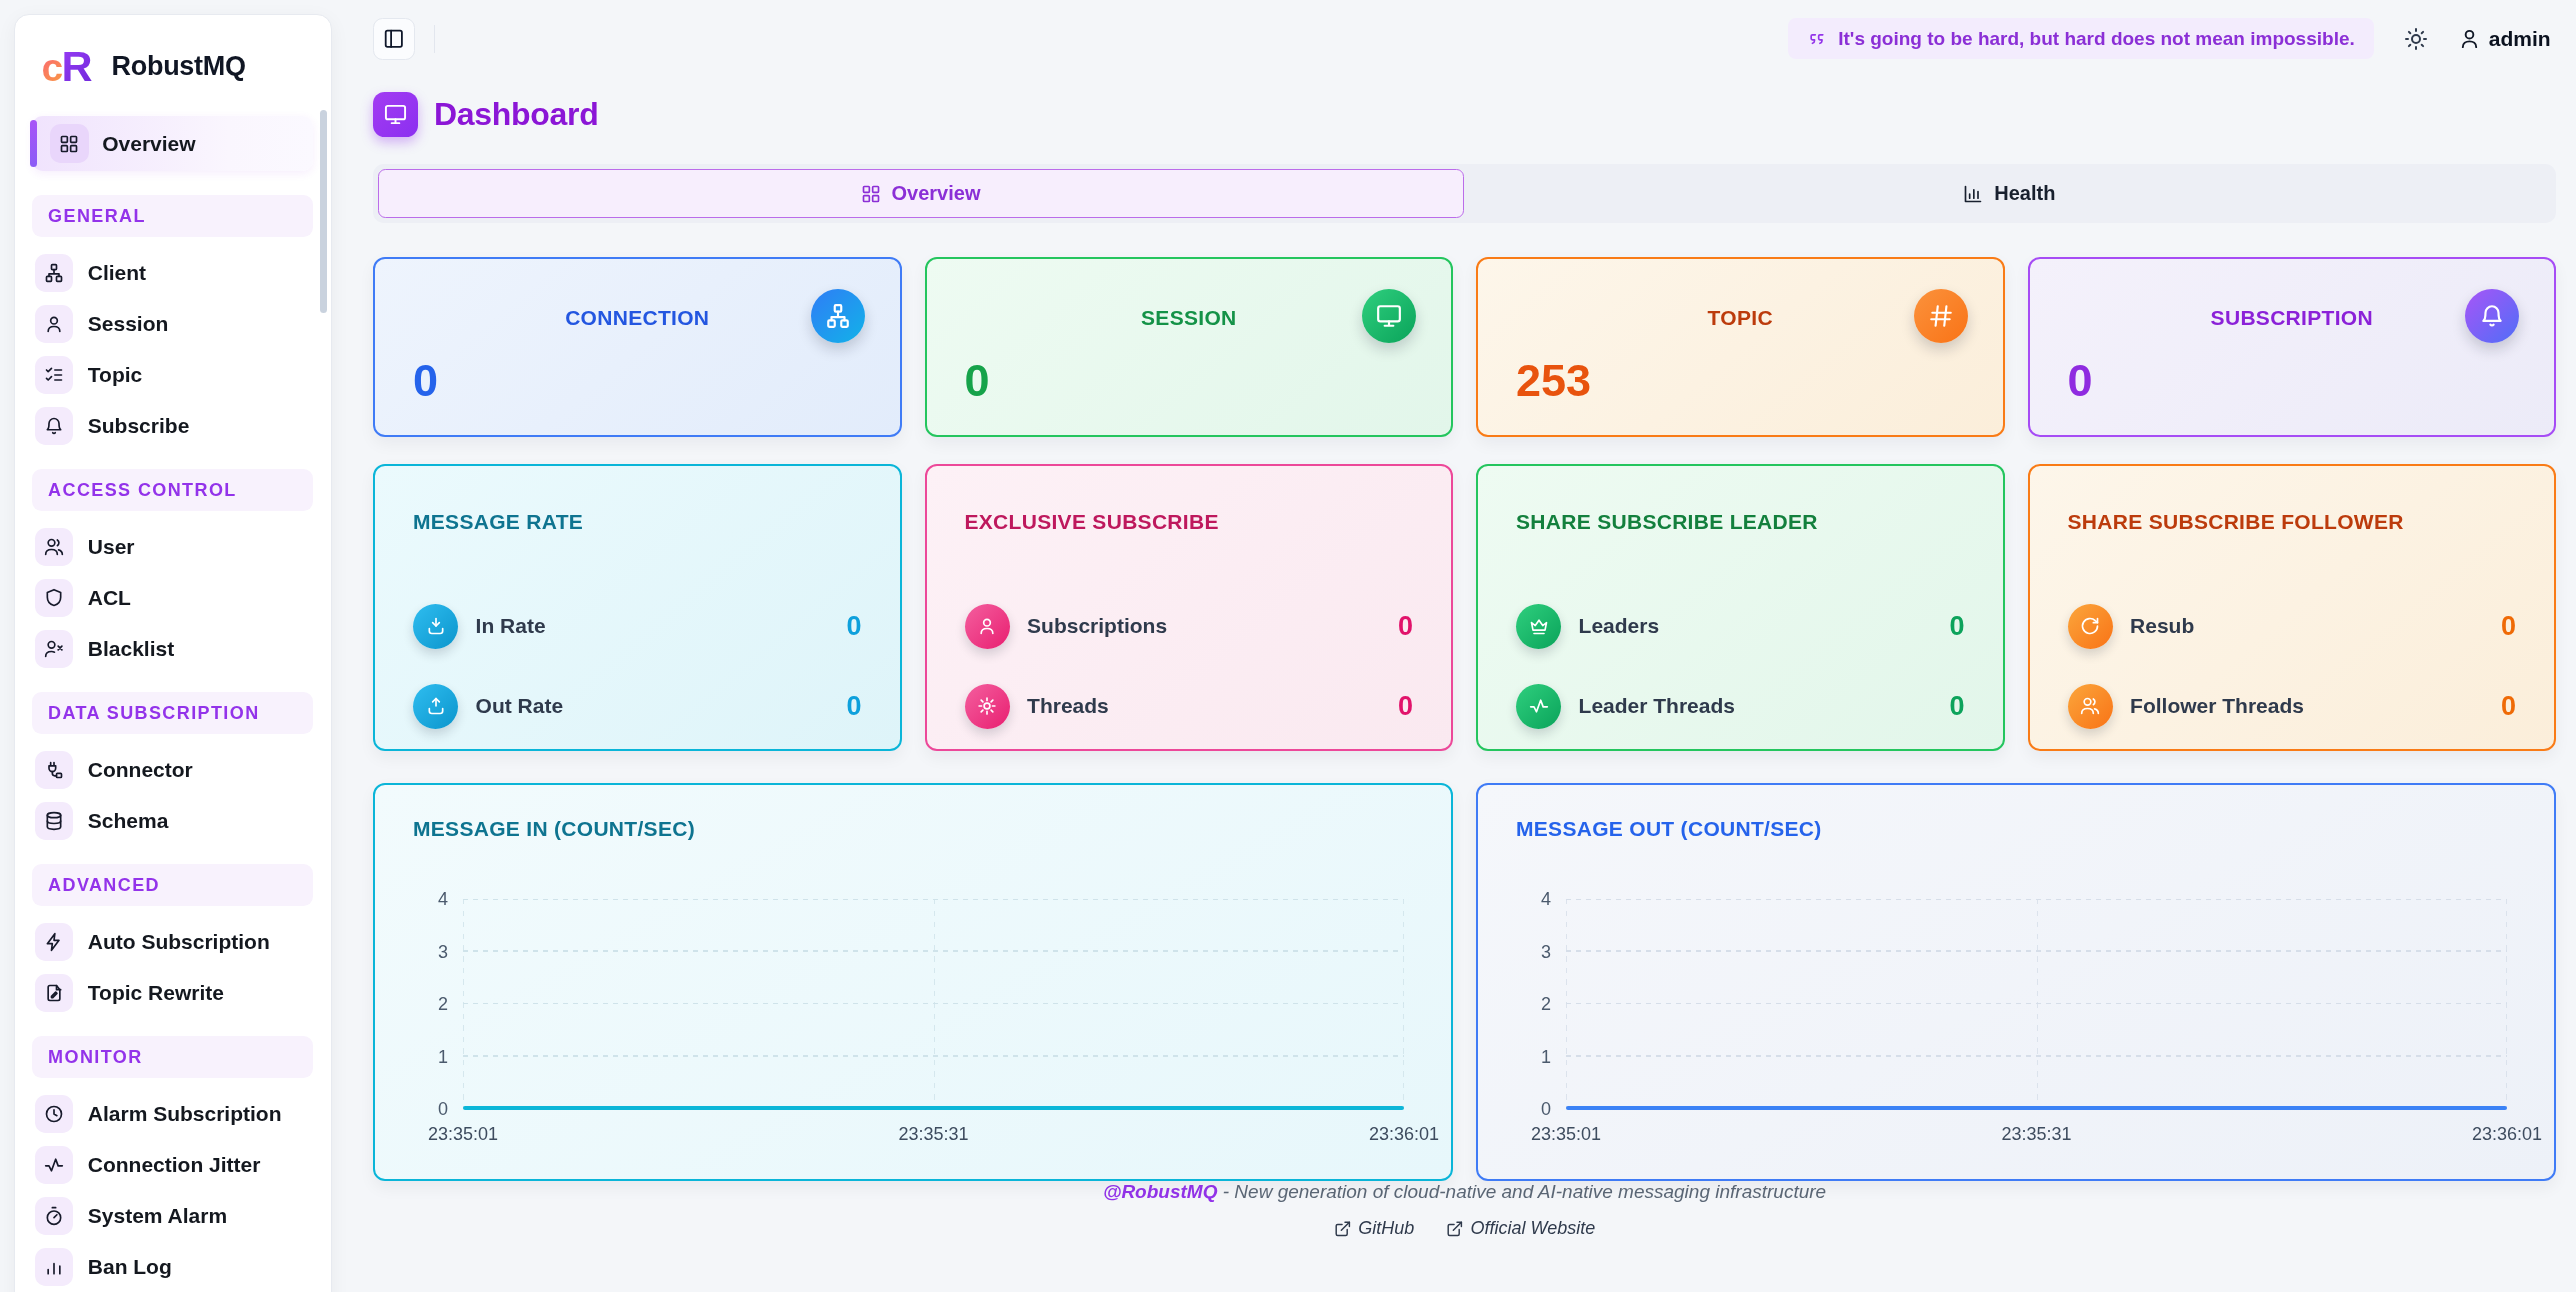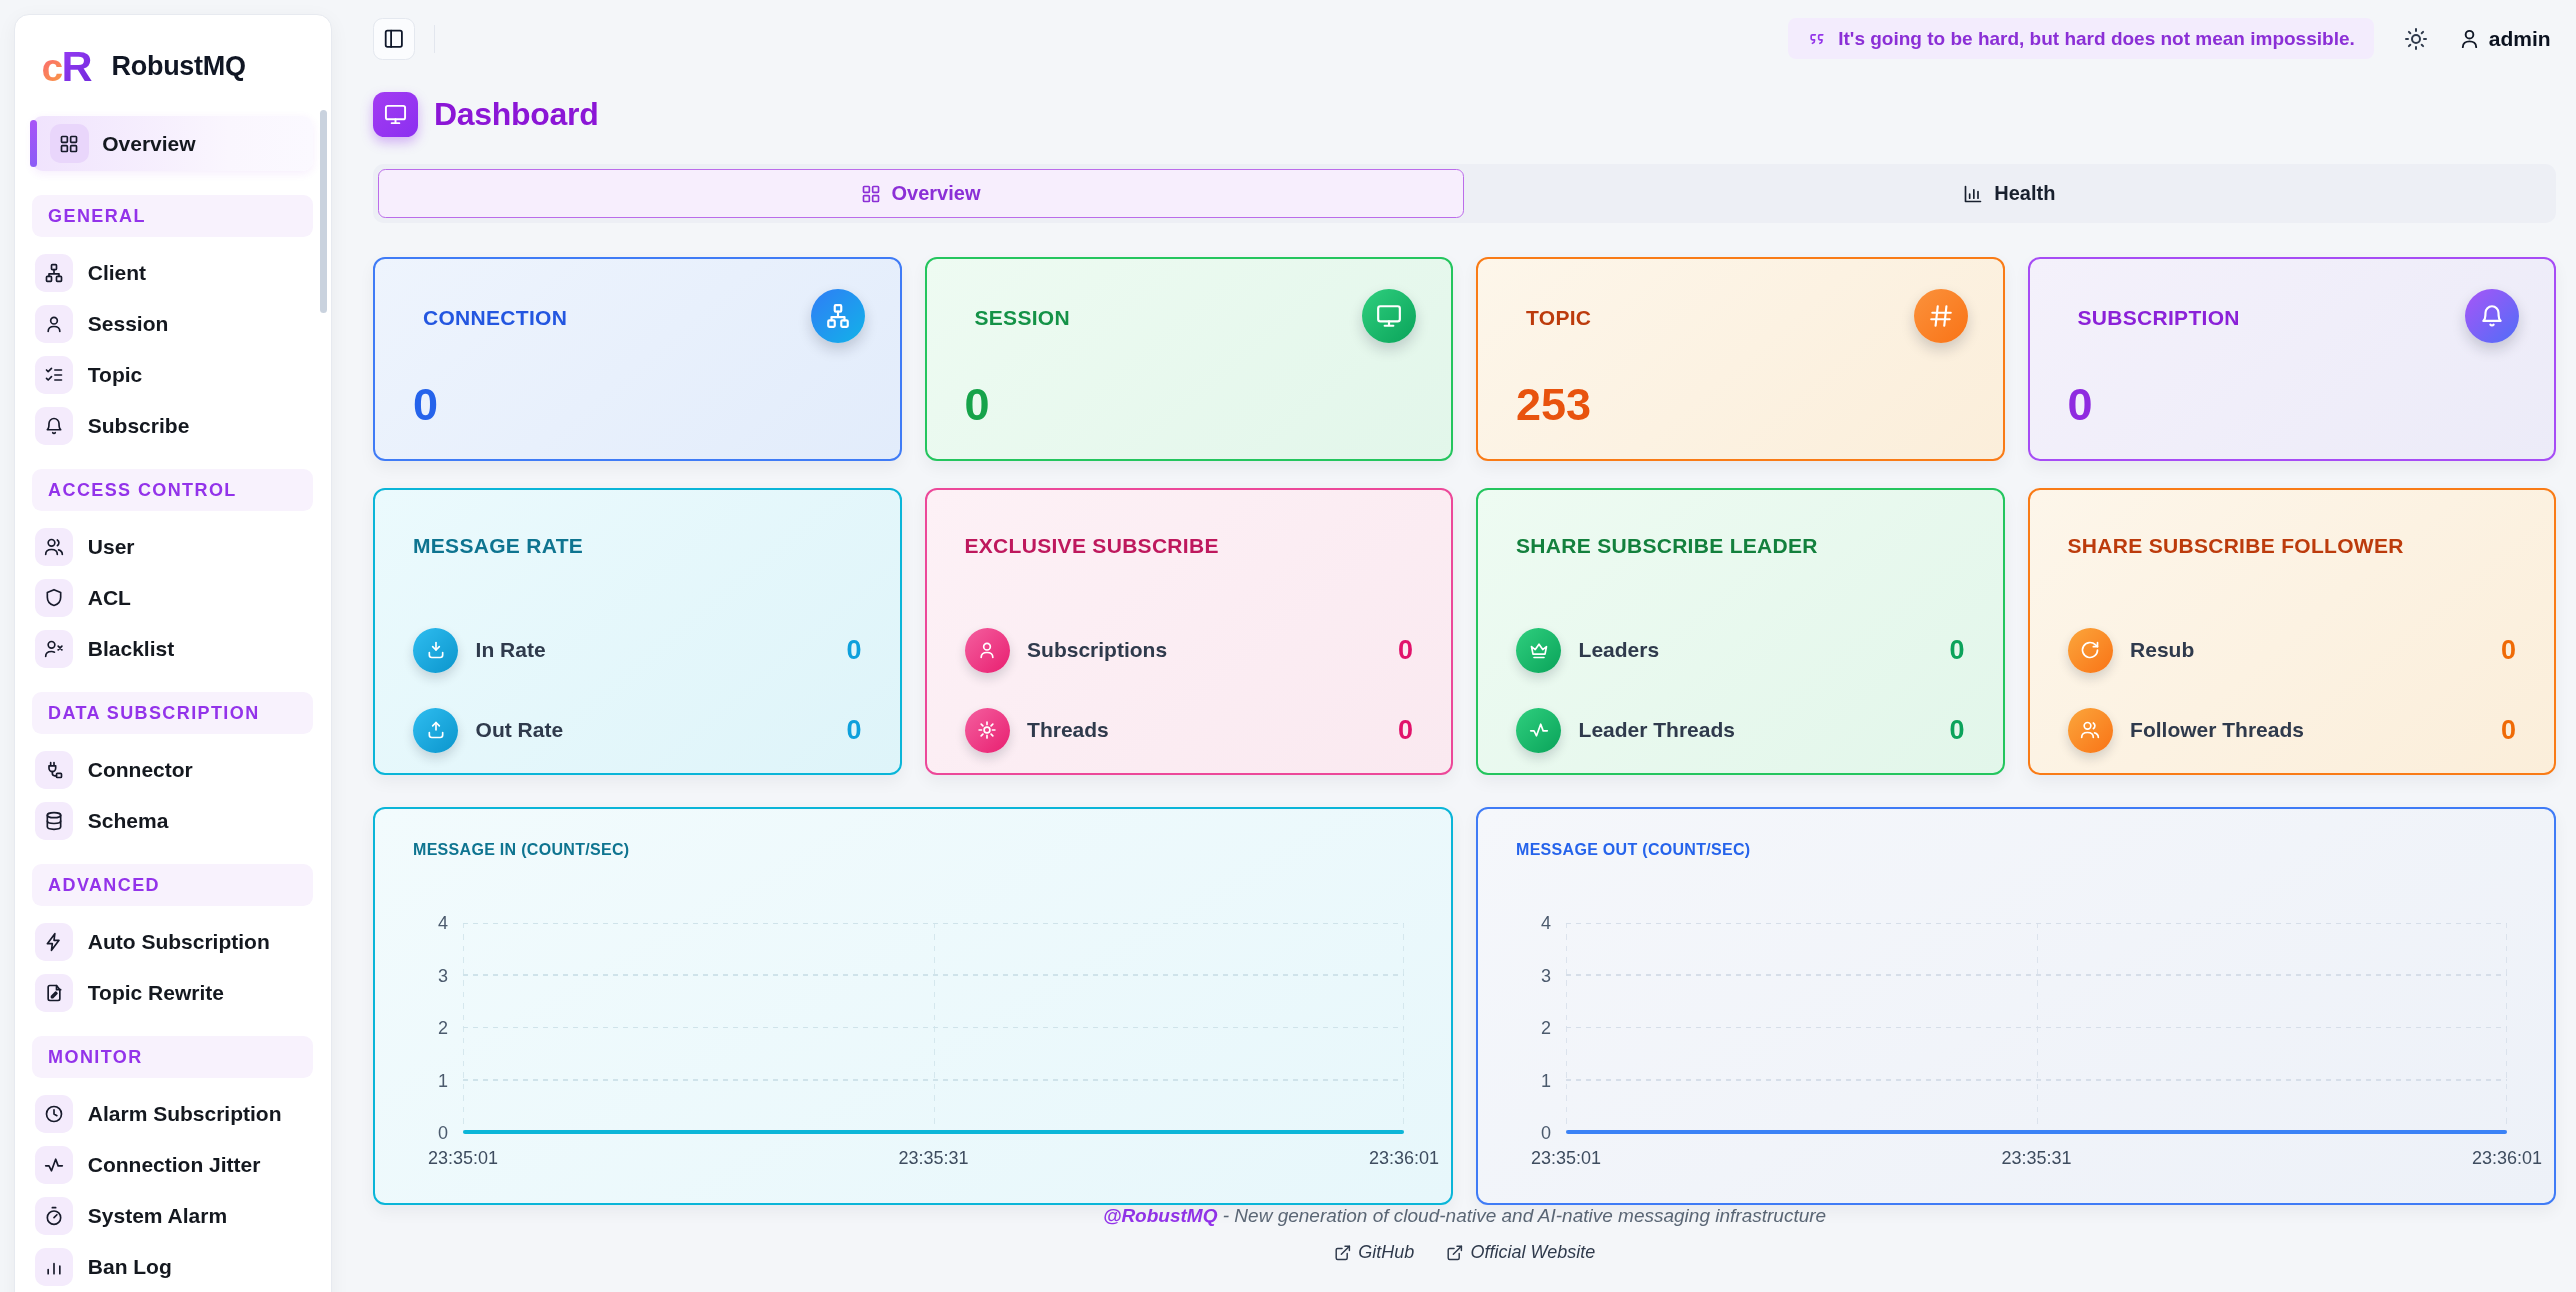--- a/index.html
+++ b/index.html
@@ -69,23 +69,23 @@
   .tabbar { margin-top:27px; height:59px; background:#edeff5; border-radius:10.8px; display:flex;
     padding:4.7px; gap:4px; }
   .tab { flex:1; display:flex; align-items:center; justify-content:center; gap:10.8px;
     font-size:20px; font-weight:600; color:#18202e; border-radius:7.4px; cursor:pointer; }
   .tab svg { width:20px; height:20px; }
   .tab.active { background:#f7eefd; border:1.4px solid #bb6cea; color:#8b2fd6; font-weight:700; }
 
   
   .grid4 { display:grid; grid-template-columns:repeat(4,1fr); gap:23px; }
   .row1 { margin-top:34px; }
-  .stat-card { position:relative; height:204px; border-radius:12px; border:2px solid var(--bd);
-    background:linear-gradient(140deg,var(--bg1),var(--bg2)); padding:35px 48px;
-    box-shadow:0 6.8px 16px rgba(15,23,42,.05); }
+  .stat-card { position:relative; height:180px; border-radius:12px; border:2px solid var(--bd);
+    background:linear-gradient(140deg,var(--bg1),var(--bg2)); padding:35px 36px;
+    box-shadow:0 6.8px 16px rgba(15,23,42,.05);text-align:center; }
   .stat-title { font-size:21px; font-weight:800; letter-spacing:0.3px; color:var(--tc); margin-top:12px; }
   .stat-ic { position:absolute; top:30px; right:35px; width:54px; height:54px; border-radius:50%;
     background:linear-gradient(135deg,var(--cg1),var(--cg2)); display:flex; align-items:center;
     justify-content:center; color:#fff; box-shadow:0 6.8px 13.5px rgba(15,23,42,.18); }
   .stat-ic svg { width:26px; height:26px; }
   .stat-value { position:absolute; left:38px; bottom:28px; font-size:45px; font-weight:800; color:var(--vc); }
 
   .sc-blue   { --bd:#3f7bf6; --bg1:#eef4fd; --bg2:#e2ecfb; --tc:#2356e0; --vc:#2563eb; --cg1:#2f7df6; --cg2:#12b3e8; }
   .sc-green  { --bd:#24c55e; --bg1:#eefbf2; --bg2:#e2f6ea; --tc:#149247; --vc:#16a34a; --cg1:#2fcf7e; --cg2:#0aa35a; }
   .sc-orange { --bd:#f97b16; --bg1:#fdf6ea; --bg2:#fbeeda; --tc:#bc3b0c; --vc:#e8530e; --cg1:#fb923c; --cg2:#f97316; }
@@ -109,21 +109,21 @@
   .mc-cyan   { --bd:#0ab5d8; --bg1:#ebfafd; --bg2:#def4f9; --tc:#0e7490; --vc:#0ea0dc; --cg1:#2fbdf0; --cg2:#0b95cc; }
   .mc-pink   { --bd:#ec4899; --bg1:#fdf1f6; --bg2:#fae9f0; --tc:#be185d; --vc:#e1136b; --cg1:#f45f9f; --cg2:#e81f70; }
   .mc-green  { --bd:#24c55e; --bg1:#eefbf2; --bg2:#e2f6ea; --tc:#13803d; --vc:#0ca35b; --cg1:#2fcf7e; --cg2:#0aa35a; }
   .mc-orange { --bd:#f97b16; --bg1:#fdf6ea; --bg2:#fbeeda; --tc:#bc3b0c; --vc:#ef6a06; --cg1:#fba63c; --cg2:#f97316; }
 
   
   .charts { margin-top:32px; display:grid; grid-template-columns:1fr 1fr; gap:23px; }
   .chart-card { position:relative; height:398px; border-radius:12px; border:2px solid var(--bd);
     background:linear-gradient(150deg,var(--bg1),var(--bg2)); padding:32px 38px;
     box-shadow:0 6.8px 16px rgba(15,23,42,.05); }
-  .chart-title { font-size:16px; font-weight:800; letter-spacing:0.3px; color:var(--tc); }
+  .chart-title { font-size:21px; font-weight:800; letter-spacing:0.3px; color:var(--tc); }
   .plot { position:absolute; left:88px; right:47px; top:114px; bottom:70px; }
   .gl { position:absolute; left:0; right:0; height:1.4px;
     background-image:repeating-linear-gradient(90deg,var(--gc) 0 4.7px,transparent 4.7px 10px); }
   .vl { position:absolute; top:0; bottom:0; width:1.4px;
     background-image:repeating-linear-gradient(var(--gc) 0 5.4px,transparent 5.4px 11.5px); opacity:.8; }
   .baseline { position:absolute; left:0; right:0; bottom:-1.4px; height:4px; border-radius:2px; background:var(--lc); }
   .ylab { position:absolute; right:calc(100% + 15px); transform:translateY(50%); font-size:18px; color:#4b5a6d; }
   .xlab { position:absolute; top:calc(100% + 15px); transform:translateX(-50%); font-size:18px; color:#3e4c5f; white-space:nowrap; }
 
   .ch-cyan { --bd:#0ab5d8; --bg1:#f2fbfd; --bg2:#e7f7fb; --tc:#0e7490; --lc:#0cb6d8; --gc:#cfe3ea; }

